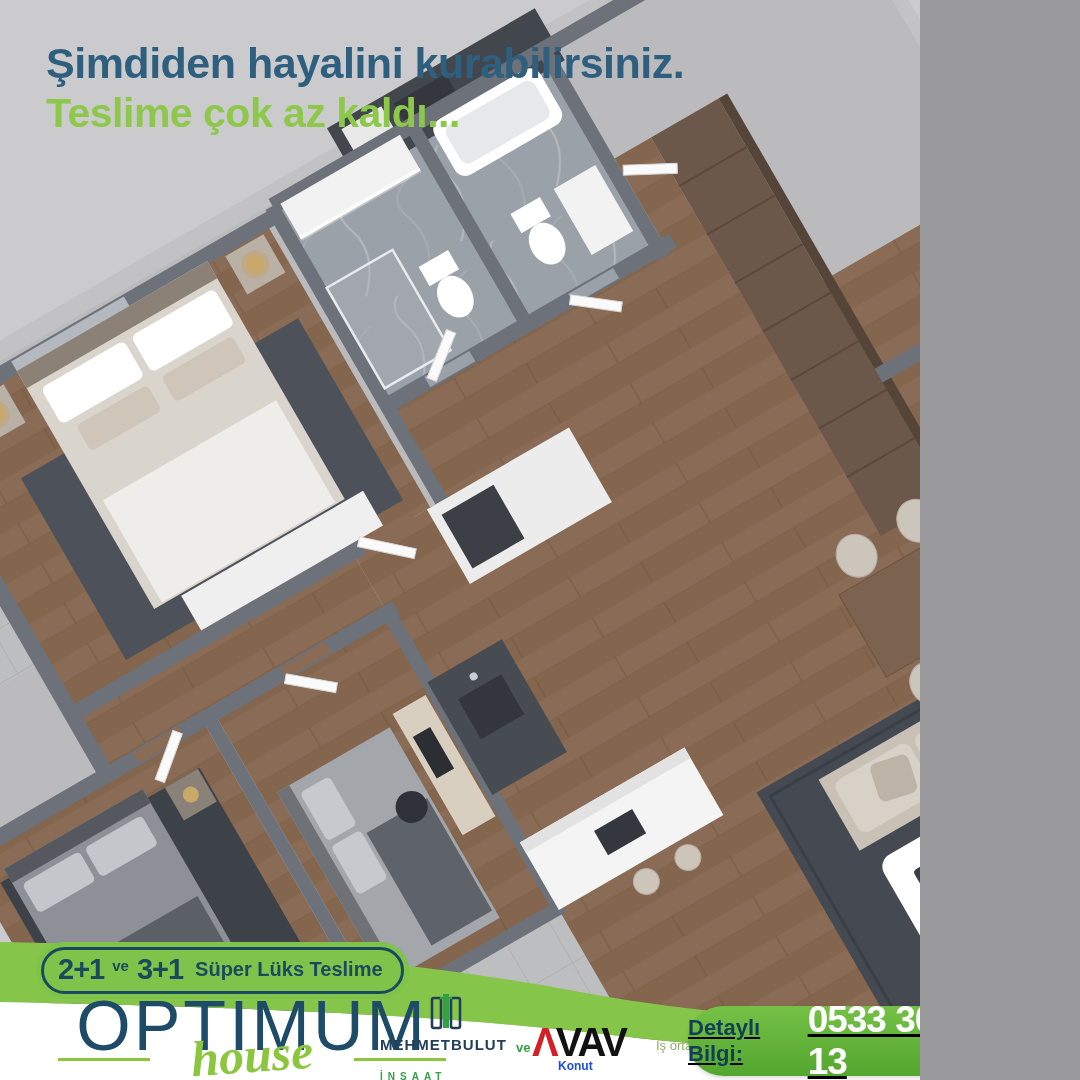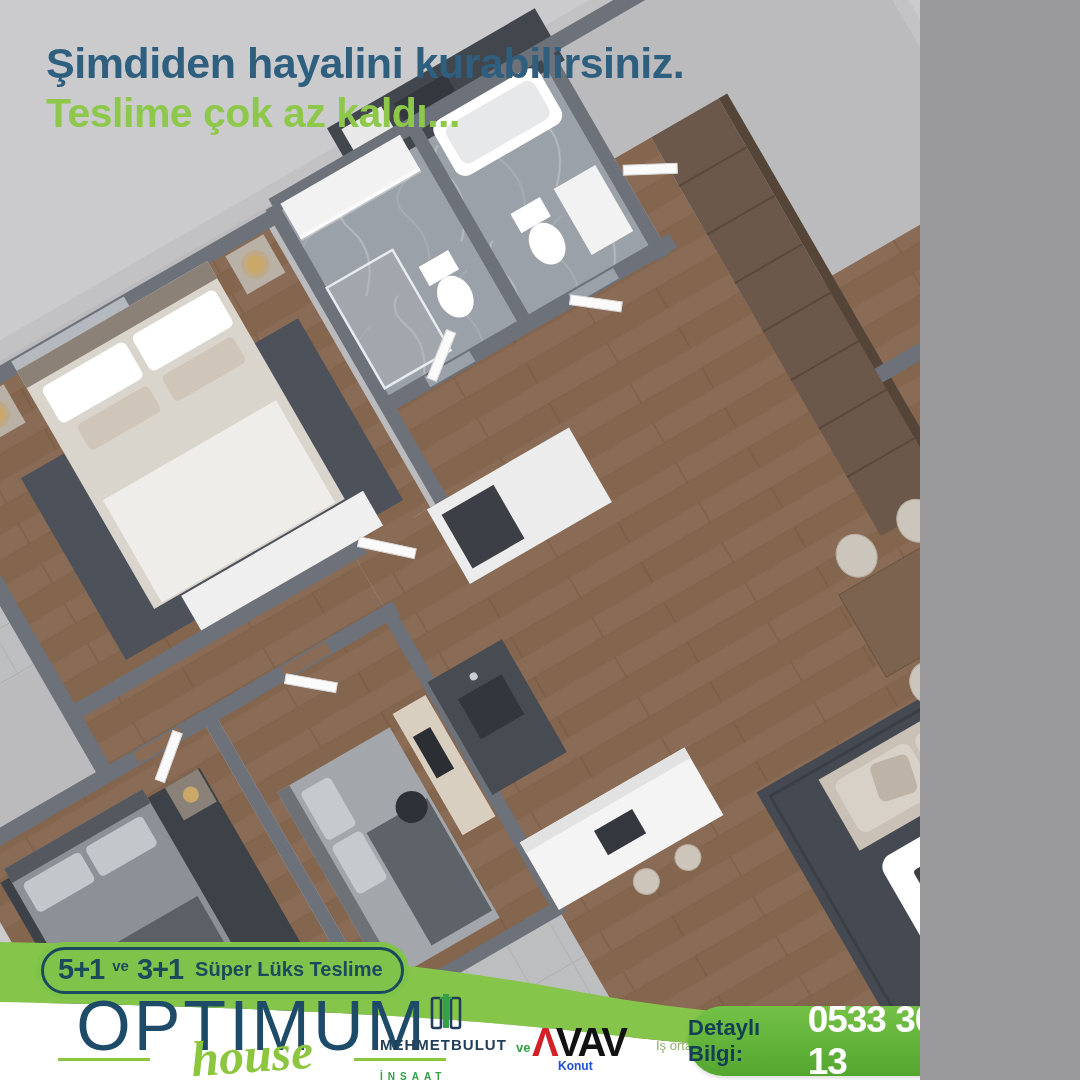--- a/index.html
+++ b/index.html
@@ -43,21 +43,21 @@
   .partner{position:absolute;left:532px;top:1020px;z-index:8;text-align:left;}
   .partner-mark{font-size:40px;font-weight:800;color:#d22027;letter-spacing:-3px;}
   .partner-name{font-size:40px;font-weight:800;color:#121212;letter-spacing:-2px;}
   .partner-sub{font-size:12px;font-weight:700;color:#1d4ed8;margin-top:-6px;margin-left:26px;}
   .partner-note{position:absolute;left:614px;top:1038px;font-size:13px;color:#8fae68;
     z-index:8;white-space:nowrap;padding-left:42px;}
   
   .pill{position:absolute;left:688px;top:1006px;width:338px;height:70px;z-index:9;
     border-radius:35px;background:linear-gradient(180deg,#74c146,#54a62f);
     display:flex;align-items:center;justify-content:center;
-    box-shadow:0 2px 4px rgba(0,0,0,.15);}
+    box-shadow:0 2px 4px rgba(0,0,0,.15);text-decoration:underline;}
   .pill-label{font-size:22px;font-weight:800;color:#123f56;}
   .pill-phone{font-size:37px;font-weight:800;color:#ffffff;letter-spacing:-1px;}
 </style>
 </head>
 <body>
 
 <div class="canvas">
 
   <div class="headline">
     <div class="l1">Şimdiden hayalini kurabilirsiniz.</div>
@@ -288,21 +288,21 @@
 
   <svg class="swoosh" width="1080" height="150" viewBox="0 0 150150 150" style="width:1080px;height:150px;" preserveAspectRatio="none">
   </svg>
   <svg class="swoosh" width="1080" height="150" viewBox="0 0 1080 150">
     <path d="M0,72 C300,78 470,88 620,106 C760,122 940,130 1080,124 L1080,150 L0,150 Z" fill="#ffffff"></path>
     <path d="M0,12 C230,16 410,30 580,62 C730,90 930,102 1080,84 L1080,124 C940,130 760,122 620,106 C470,88 300,78 0,72 Z" fill="#85c64a"></path>
   </svg>
 
   <div class="badge">
     <div class="badge-inner">
-      <span class="b-num">5+1</span>
+      <span class="b-num">2+1</span>
       <span class="b-ve">ve</span>
       <span class="b-num">3+1</span>
       <span class="b-rest">Süper Lüks Teslime</span>
     </div>
   </div>
 
   <div class="brand">
     <div class="brand-name">OPTIMUM</div>
     <div class="brand-line left"></div>
     <div class="brand-line right"></div>

